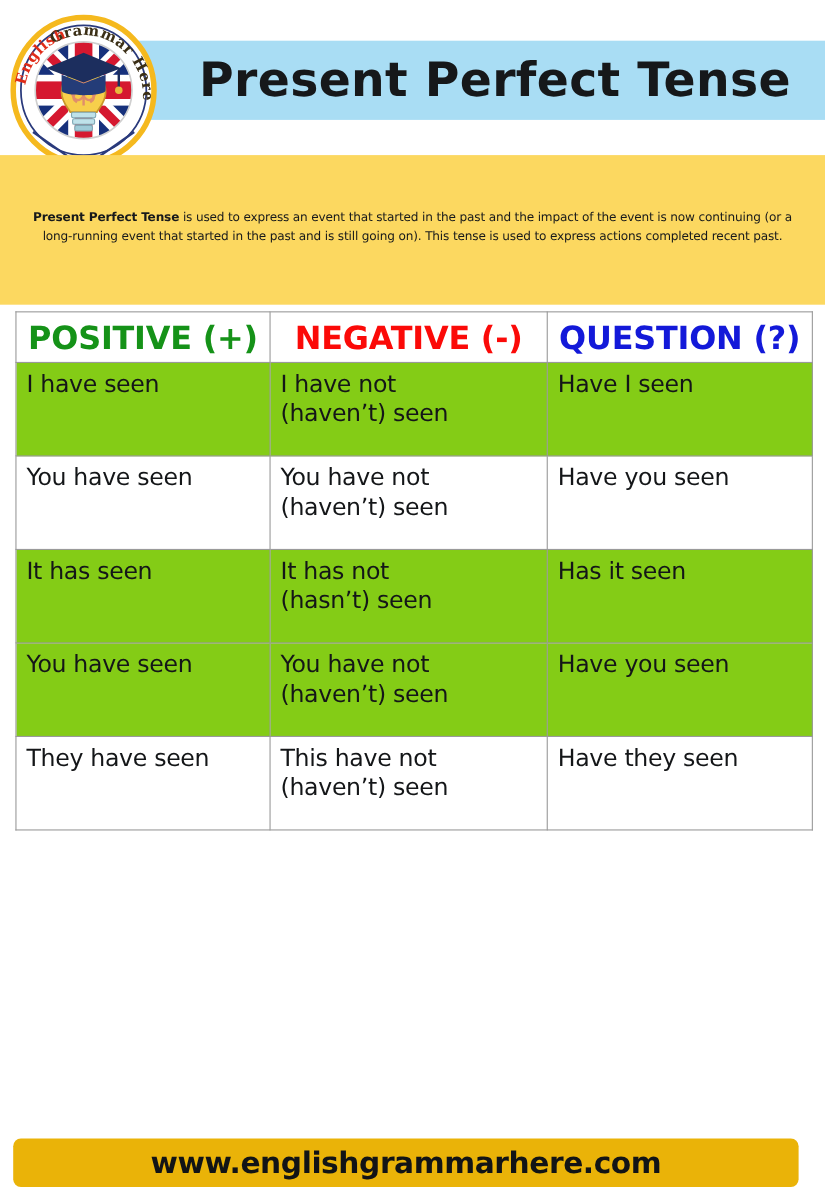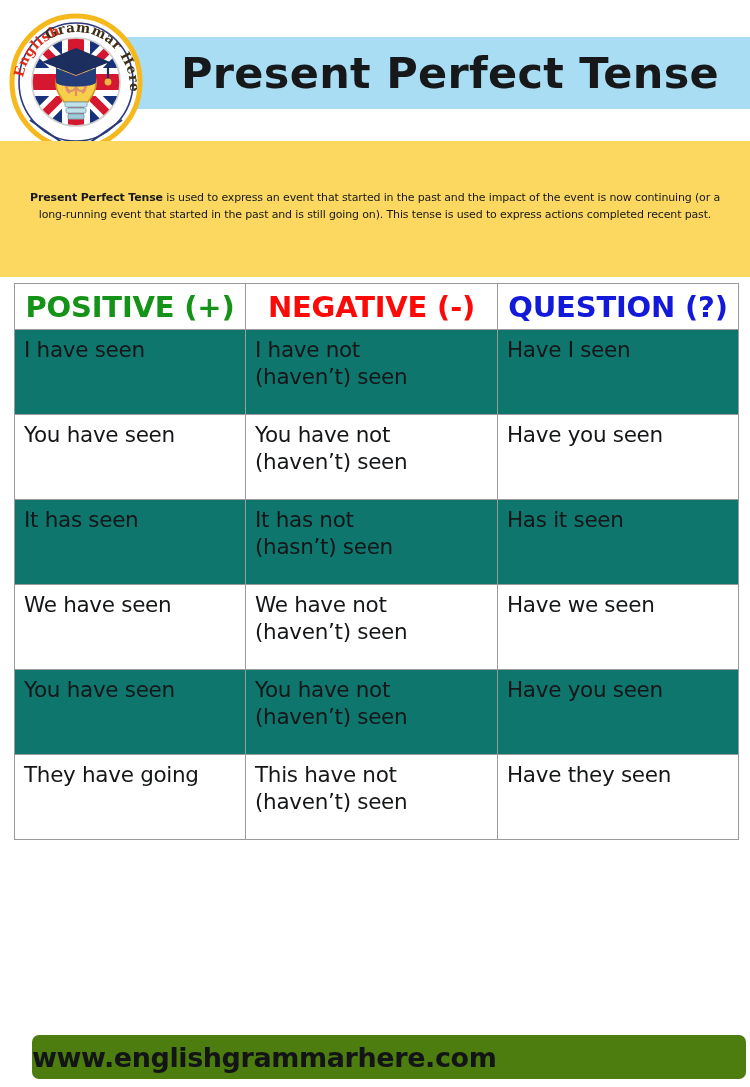--- a/index.html
+++ b/index.html
@@ -117,38 +117,39 @@
   th.h-neg { color: #FB0A08; }
   th.h-que { color: #1319D9; }
 
   table.conj tbody td {
     font-family: "DejaVu Sans", sans-serif;
     font-size: 21.5px;
     line-height: 1.26;
     color: #141618;
     letter-spacing: -0.3px;
   }
-  table.conj tbody tr.odd td { background: #0f766e; }
+  table.conj tbody tr.odd td { background: #84cc16; }
   table.conj tbody tr.even td { background: #ffffff; }
 
   table.conj tbody tr { height: 85px; }
 
   .cell-ln { display: block; }
 
   
   .footer {
     position: absolute;
-    left: 32px;
+    left: 12px;
     top: 1035px;
     width: 714px;
     height: 44px;
-    background: #4d7c0f;
+    background: #eab308;
     border-radius: 7px;
     display: flex;
     align-items: center;
+    justify-content: center;
   }
   .footer span {
     font-family: "DejaVu Sans", sans-serif;
     font-weight: bold;
     font-size: 27px;
     color: #121416;
     letter-spacing: -0.4px;
   }
 </style>
 </head>
@@ -267,38 +268,30 @@
           <td>Have you seen</td>
         </tr>
         <tr class="odd">
           <td>It has seen</td>
           <td>
               <span class="cell-ln">It has not</span>
               <span class="cell-ln">(hasn’t) seen</span>
             </td>
           <td>Has it seen</td>
         </tr>
-        <tr class="even">
-          <td>We have seen</td>
-          <td>
-              <span class="cell-ln">We have not</span>
-              <span class="cell-ln">(haven’t) seen</span>
-            </td>
-          <td>Have we seen</td>
-        </tr>
         <tr class="odd">
           <td>You have seen</td>
           <td>
               <span class="cell-ln">You have not</span>
               <span class="cell-ln">(haven’t) seen</span>
             </td>
           <td>Have you seen</td>
         </tr>
         <tr class="even">
-          <td>They have going</td>
+          <td>They have seen</td>
           <td>
               <span class="cell-ln">This have not</span>
               <span class="cell-ln">(haven’t) seen</span>
             </td>
           <td>Have they seen</td>
         </tr>
       </tbody>
     </table>
   </div>
 

